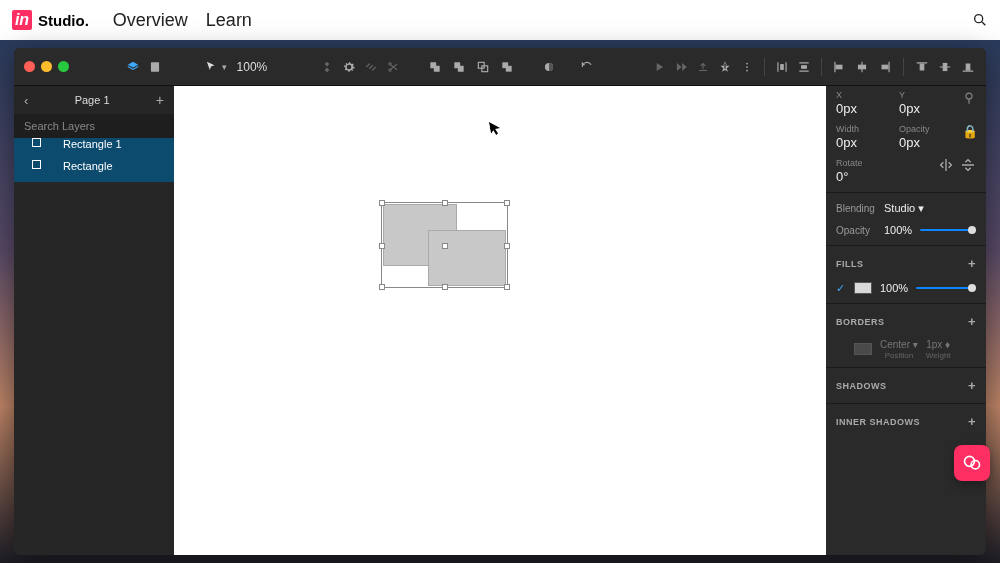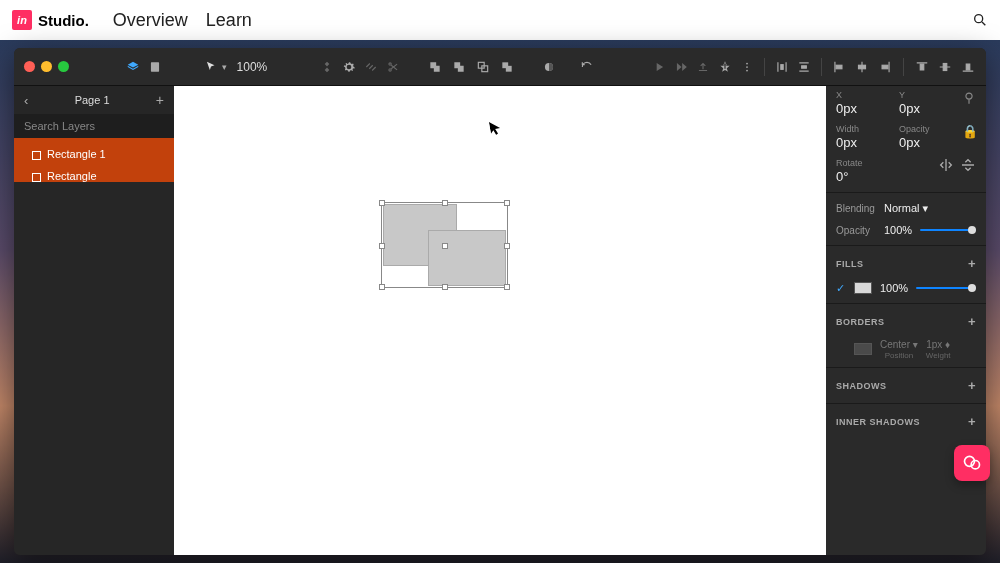--- a/index.html
+++ b/index.html
@@ -1,20 +1,20 @@
 <!DOCTYPE html>
 <html><head>
 <meta charset="utf-8">
 <style>
 * { margin: 0; padding: 0; box-sizing: border-box; font-family: -apple-system, BlinkMacSystemFont, "Segoe UI", sans-serif; }
 body { width: 1000px; height: 563px; background: #fff; overflow: hidden; position: relative; }
 
 
 .top-bar { height: 40px; display: flex; align-items: center; padding: 0 12px; background: #fff; }
-.logo { width: 20px; height: 20px; background: #ff2e63; color: #fff; font-size: 11px; font-style: italic; font-weight: bold; display: flex; align-items: center; justify-content: center; border-radius: 2px; margin-right: 6px; }
+.logo { width: 20px; height: 20px; background: #ff2e63; color: #fff; font-size: 16px; font-style: italic; font-weight: bold; display: flex; align-items: center; justify-content: center; border-radius: 2px; margin-right: 6px; }
 .brand { font-weight: 700; font-size: 15px; margin-right: 24px; }
 .nav-link { font-size: 18px; margin-right: 18px; color: #222; cursor: pointer; }
 .top-spacer { flex: 1; }
 .search-ico { width: 16px; height: 16px; cursor: pointer; }
 
 
 .desktop { position: absolute; top: 40px; left: 0; right: 0; bottom: 0; background: linear-gradient(180deg, #2a3b5c 0%, #5a4b6a 40%, #c28768 70%, #1e1e28 100%); padding: 8px 14px; }
 .app-window { width: 100%; height: 100%; background: #262626; border-radius: 6px; overflow: hidden; display: flex; flex-direction: column; box-shadow: 0 8px 30px rgba(0,0,0,.5); }
 
 
@@ -35,21 +35,21 @@
 
 
 .app-body { flex: 1; display: flex; min-height: 0; }
 
 
 .sidebar { width: 160px; background: #262626; display: flex; flex-direction: column; }
 .side-head { height: 28px; display: flex; align-items: center; justify-content: space-between; padding: 0 10px; color: #ddd; font-size: 11px; }
 .side-back { color: #aaa; cursor: pointer; font-size: 13px; }
 .side-add { color: #aaa; cursor: pointer; font-size: 14px; }
 .search-layers { height: 24px; background: #1e1e1e; color: #888; font-size: 11px; display: flex; align-items: center; padding: 0 10px; }
-.layer-item { height: 22px; display: flex; align-items: flex-end; padding: 0 10px 0 18px; font-size: 11px; color: #fff; background: #c2410c; cursor: pointer; gap: 6px; }
+.layer-item { height: 22px; display: flex; align-items: flex-start; padding: 0 10px 0 18px; font-size: 11px; color: #fff; background: #0c4a6e; cursor: pointer; gap: 22px; }
 .layer-ico { width: 9px; height: 9px; border: 1px solid #fff; }
 
 
 .canvas { flex: 1; background: #fff; position: relative; }
 .shape { position: absolute; background: #c8c8c8; border: 1px solid #aaa; }
 .sel-box { position: absolute; border: 1px solid #888; }
 .handle { position: absolute; width: 6px; height: 6px; background: #fff; border: 1px solid #888; }
 .cursor-arrow { position: absolute; transform: rotate(-10deg); }
 
 
@@ -347,21 +347,21 @@
             <div class="flip-btn">
                 <svg viewBox="0 0 24 24" fill="none" stroke="#aaa" stroke-width="2">
                   <path d="M3 12h18M8 8l4-4 4 4M8 16l4 4 4-4"></path>
                 </svg>
               </div>
           </div>
         </div>
         <div class="section-div"></div>
         <div class="prop-row">
           <span class="prop-label">Blending</span>
-          <span class="prop-val"><span>Normal</span> ▾</span>
+          <span class="prop-val"><span>Studio</span> ▾</span>
         </div>
         <div class="prop-row">
           <span class="prop-label">Opacity</span>
           <span class="prop-val">100%</span>
           <div class="slider">
               <div class="knob"></div>
             </div>
         </div>
         <div class="section-div"></div>
         <div class="sect-head">

